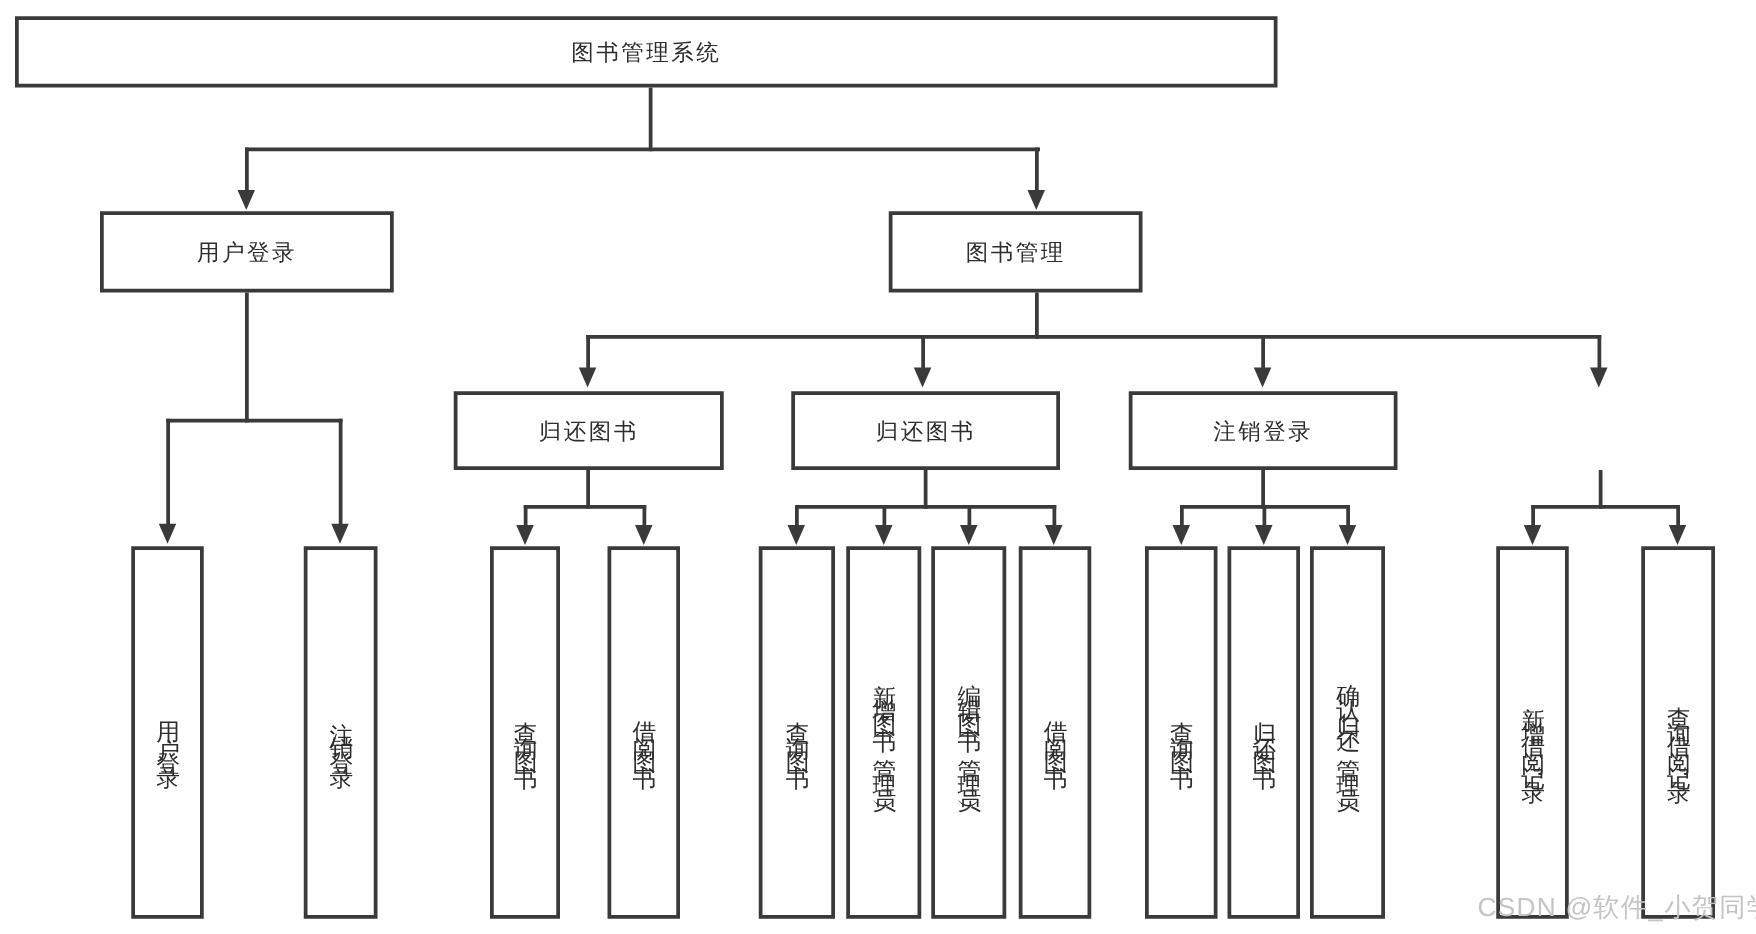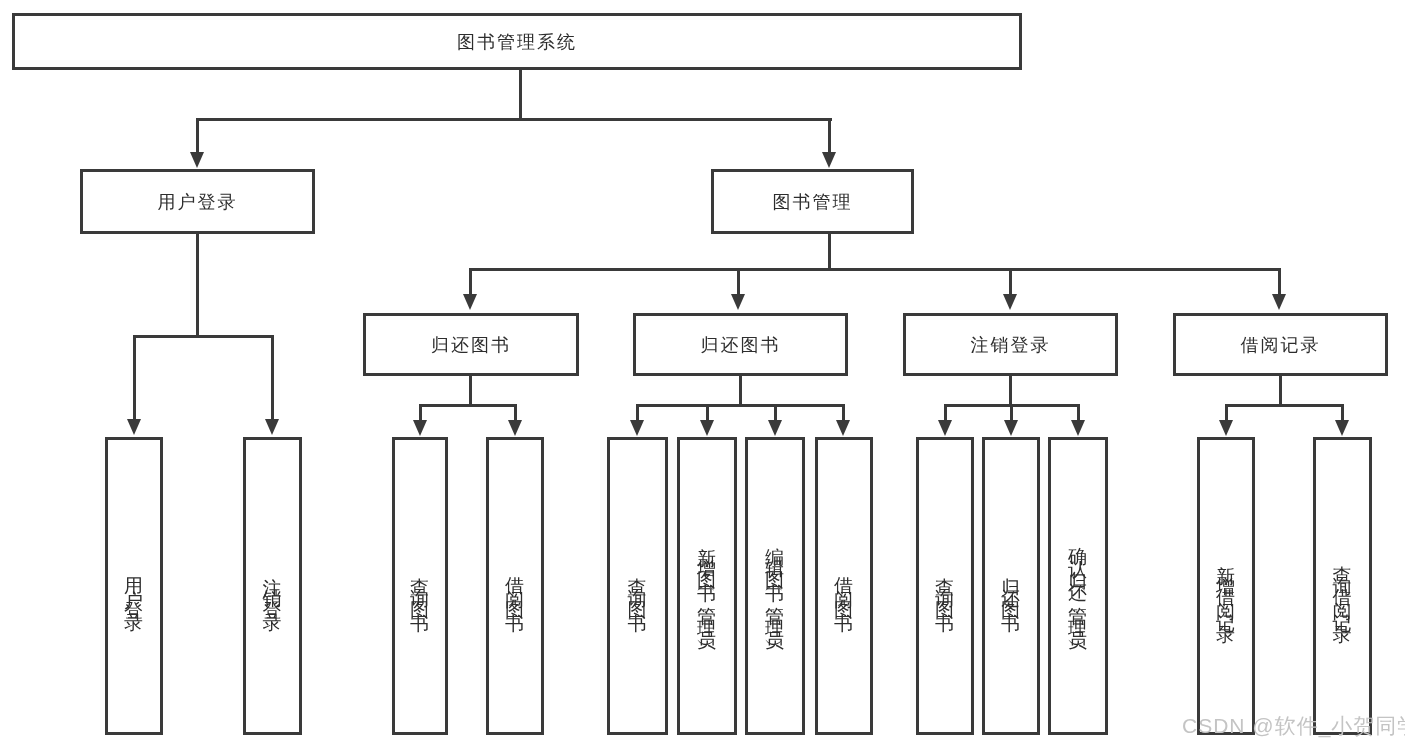--- a/index.html
+++ b/index.html
@@ -90,23 +90,20 @@
 
   <div class="box" style="left:363px;top:313px;width:216px;height:63px">
     <span class="hlabel">归还图书</span>
   </div>
   <div class="box" style="left:633px;top:313px;width:215px;height:63px">
     <span class="hlabel">归还图书</span>
   </div>
   <div class="box" style="left:903px;top:313px;width:215px;height:63px">
     <span class="hlabel">注销登录</span>
   </div>
-  <div class="box" style="left:1173px;top:313px;width:215px;height:63px">
-    <span class="hlabel">借阅记录</span>
-  </div>
 
   <div class="vline" style="left:469px;top:376px;height:31px"></div>
   <div class="hline" style="left:419px;top:404px;width:98px"></div>
   <div class="vline" style="left:419px;top:404px;height:18px"></div>
   <div class="arrow" style="left:413px;top:420px"></div>
   <div class="vline" style="left:514px;top:404px;height:18px"></div>
   <div class="arrow" style="left:508px;top:420px"></div>
 
   <div class="vline" style="left:739px;top:376px;height:31px"></div>
   <div class="hline" style="left:636px;top:404px;width:209px"></div>

